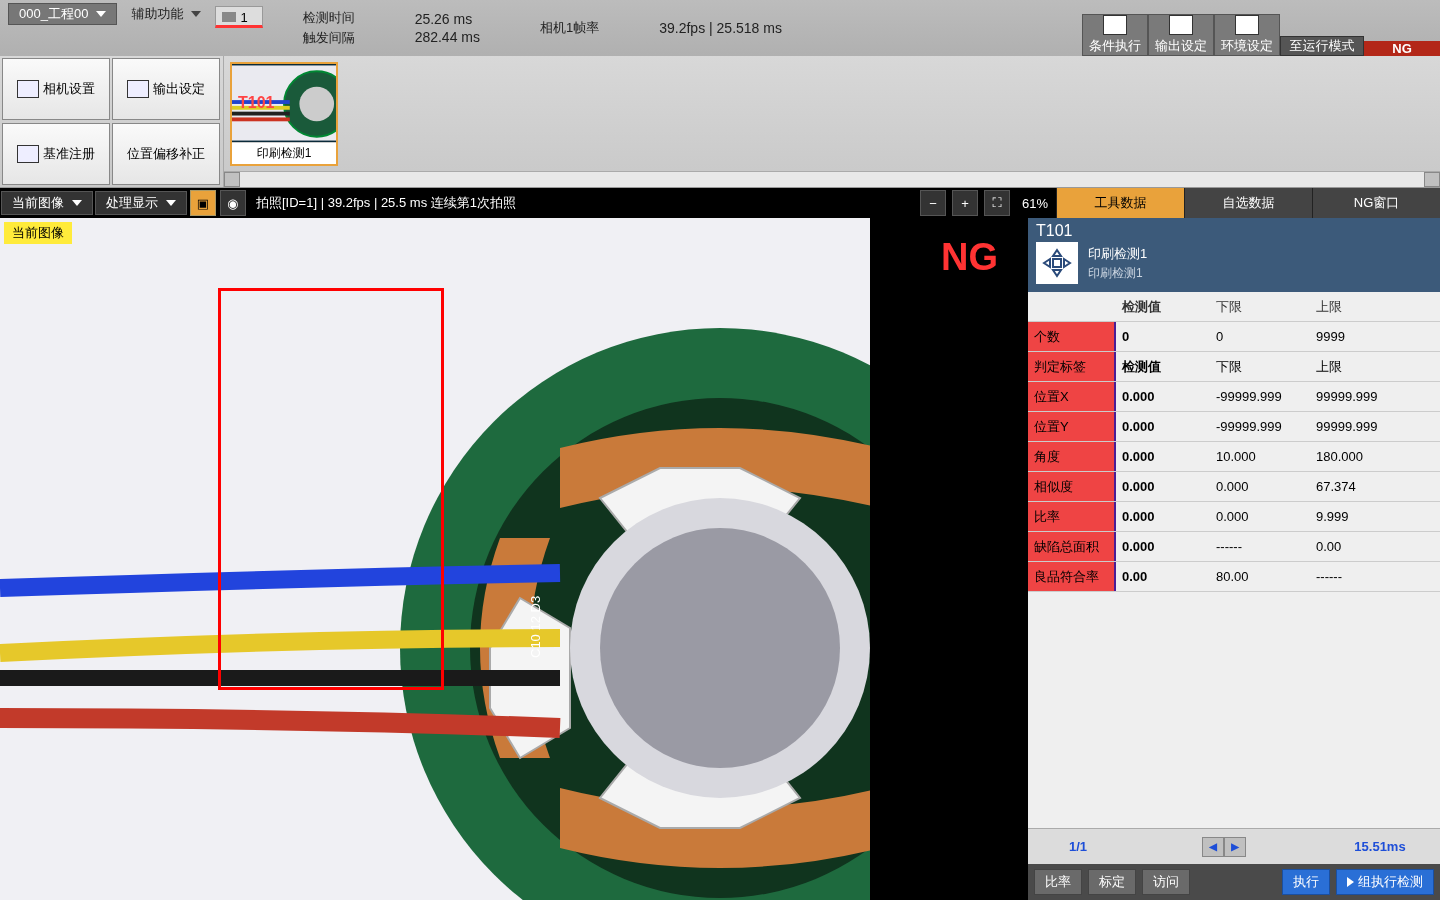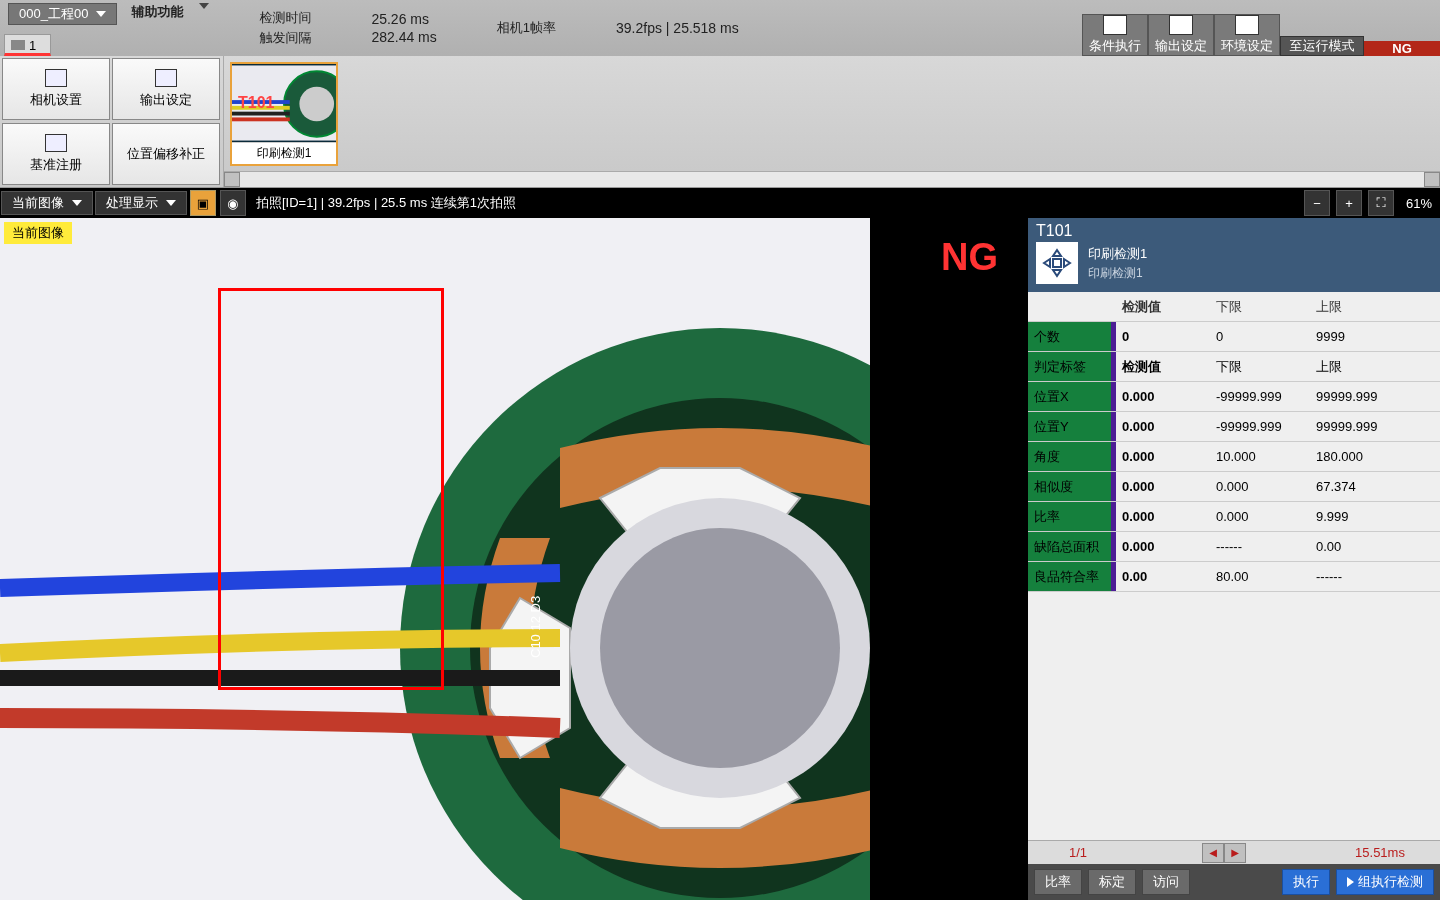--- a/index.html
+++ b/index.html
@@ -1,41 +1,41 @@
 <!DOCTYPE html>
 <html><head>
 <meta charset="utf-8">
 <style>
 * { box-sizing: border-box; margin: 0; padding: 0; font-family: "Microsoft YaHei", sans-serif; font-size: 13px; }
 body { width: 1440px; height: 900px; background: #ccc; overflow: hidden; }
 
 
 .header { height: 56px; background: linear-gradient(#bcbcbc,#b0b0b0); display: flex; align-items: stretch; }
-.hdr-left { display:flex; flex-direction:column; }
+.hdr-left { display:flex; }
 .hdr-tabs { display:flex; height:28px; align-items:center; gap:4px; padding-left:8px; }
 .hdr-dd { background:#777; color:#fff; height:22px; padding:0 10px; display:flex; align-items:center; gap:8px; border:1px solid #555; cursor:pointer; }
-.hdr-dd2 { background:transparent; color:#222; height:22px; padding:0 10px; display:flex; gap:16px;font-weight:bold; }
+.hdr-dd2 { background:transparent; color:#222; height:22px; padding:0 10px; display:flex; align-items:center; gap:8px; }
 .tri { width:0;height:0;border-left:5px solid transparent;border-right:5px solid transparent;border-top:6px solid #fff; }
 .tri-dark { border-top-color:#444; }
 .hdr-tabrow { display:flex; height:28px; align-items:flex-end; padding-left:4px; }
 .hdr-tab { background:#ddd; border:1px solid #999; border-bottom:3px solid #f33; padding:2px 14px 0 6px; display:flex; align-items:center; gap:4px; height:22px; font-size:12px; }
 .hdr-metrics { display:flex; align-items:center; color:#222; padding-left:40px; gap:60px; flex:1; }
 .metric-col { display:flex; flex-direction:column; justify-content:center; gap:2px; }
 .metric-label { font-size:13px; }
 .metric-val { font-size:14px; }
 .hdr-btns { display:flex; align-items:flex-end; }
 .hdr-btn { width:66px; background:#7a7a7a; border:1px solid #555; display:flex; flex-direction:column; align-items:center; justify-content:center; color:#fff; font-size:12px; gap:2px; cursor:pointer; }
 .hdr-btn .icon { width:24px; height:20px; background:#fff; border:1px solid #333; position:relative; }
 .hdr-runmode { width:84px; background:#555; color:#fff; display:flex; align-items:center; justify-content:center; font-size:15px; border:1px solid #333; cursor:pointer; }
 .hdr-ng { width:76px; background:#b32718; color:#fff; display:flex; align-items:center; justify-content:center; font-size:30px; font-weight:bold; }
 
 
 .toolbar { height:132px; background:linear-gradient(#d8d8d8,#c8c8c8); display:flex; border-bottom:1px solid #999; }
 .tb-left { width:224px; display:flex; flex-wrap:wrap; padding:2px; gap:2px; border-right:1px solid #aaa; }
-.tb-btn { width:108px; height:62px; background:linear-gradient(#fafafa,#e6e6e6); border:1px solid #888; display:flex; flex-direction:column; align-items:center; justify-content:center; gap:4px; font-size:13px; cursor:pointer; }
+.tb-btn { width:108px; height:62px; background:linear-gradient(#fafafa,#e6e6e6); border:1px solid #888; display:flex; flex-direction:row; align-items:center; justify-content:center; gap:4px; font-size:13px; cursor:pointer; }
 .tb-icon { width:22px; height:18px; border:1px solid #333; background:#eef; position:relative; }
 .thumb-area { flex:1; display:flex; align-items:flex-start; padding:6px; gap:6px; position:relative; }
 .thumb { width:108px; border:2px solid #e9a23b; background:#fff; display:flex; flex-direction:column; cursor:pointer; }
 .thumb-img { height:78px; background:#0a2a3a; position:relative; overflow:hidden; }
 .thumb-lbl { text-align:center; font-size:12px; background:#fff; padding:2px 0; border-top:1px solid #ccc; }
 .thumb-ov { position:absolute; inset:0; display:flex; align-items:center; justify-content:flex-start; padding-left:6px; color:#f44; font-size:16px; font-weight:bold; }
 .scrollbar-h { position:absolute; bottom:0; left:0; right:0; height:16px; background:#d4d4d4; border-top:1px solid #aaa; display:flex; }
 .sb-arrow { width:16px; background:#c0c0c0; border:1px solid #888; }
 .sb-track { flex:1; background:#e8e8e8; }
 
@@ -66,27 +66,27 @@
 .panel { width:412px; background:#3a3a3a; color:#fff; display:flex; flex-direction:column; }
 .panel-hdr { background:#3c5a7a; padding:4px 8px; display:flex; align-items:center; gap:10px; }
 .panel-hdr-icon { width:42px; height:42px; background:#fff; display:flex; align-items:center; justify-content:center; }
 .panel-hdr-txt { display:flex; flex-direction:column; gap:2px; }
 .panel-hdr-title { font-size:16px; color:#fff; }
 .panel-hdr-sub { font-size:12px; color:#cbd5e1; }
 .data-table { flex:1; background:#efefef; color:#000; overflow:auto; border-top:4px solid #3c5a7a; }
 .dt-row { display:flex; border-bottom:1px solid #ccc; height:30px; align-items:center; }
 .dt-row.hdr { background:#efefef; font-weight:normal; color:#333; }
 .dt-c { padding:0 6px; }
-.dt-c1 { width:88px; background:#15803d; border-right:5px solid #4c1d95; height:100%; display:flex; align-items:center; }
+.dt-c1 { width:88px; background:#ef4444; border-right:2px solid #4c1d95; height:100%; display:flex; align-items:center; }
 .dt-c2 { width:94px;font-weight:bold; }
 .dt-c3 { width:100px; }
 .dt-c4 { width:100px; }
 .dt-row.hdr .dt-c1 { background:#efefef; border:none; }
 
-.panel-pager { height:24px; background:#dcdcdc; display:flex; align-items:center; color:#b91c1c; border-top:1px solid #aaa; }
+.panel-pager { height:36px; background:#dcdcdc; display:flex; align-items:center; color:#1d4ed8; border-top:1px solid #aaa;font-weight:bold; }
 .pager-mid { flex:1; display:flex; justify-content:center; gap:0; }
 .pg-btn { width:22px; height:20px; background:#c0c0c0; border:1px solid #888; display:flex; align-items:center; justify-content:center; cursor:pointer; font-size:10px; }
 .panel-footer { height:36px; background:#4a4a4a; display:flex; align-items:center; padding:0 6px; gap:6px; }
 .pf-btn { height:26px; padding:0 10px; background:#6a6a6a; color:#fff; border:1px solid #444; display:flex; align-items:center; cursor:pointer; font-size:13px; }
 .pf-btn.blue { background:#2a6fd6; border-color:#1a4fa0; }
 .pf-btn.play::before { content:""; display:inline-block; width:0;height:0;border-top:5px solid transparent;border-bottom:5px solid transparent;border-left:7px solid #fff; margin-right:4px; }
 </style>
 </head>
 <body>
 
@@ -211,20 +211,31 @@
         <span>−</span>
       </div>
     <div class="vb-icon2">
         <span>+</span>
       </div>
     <div class="vb-icon2">
         <span>⛶</span>
       </div>
     <span class="vb-text">61%</span>
   </div>
+  <div class="vb-tabs">
+    <div class="vb-tab active">
+        <span>工具数据</span>
+      </div>
+    <div class="vb-tab">
+        <span>自选数据</span>
+      </div>
+    <div class="vb-tab">
+        <span>NG窗口</span>
+      </div>
+  </div>
 </div>
 
 <div class="main">
   <div class="viewer">
     <div class="viewer-tag">当前图像</div>
     <div class="viewer-ng">NG</div>
     <div class="camera-img">
       <svg class="cam-svg" viewBox="0 0 870 682">
         <rect width="870" height="682" fill="#f0f0f4"></rect>
 

